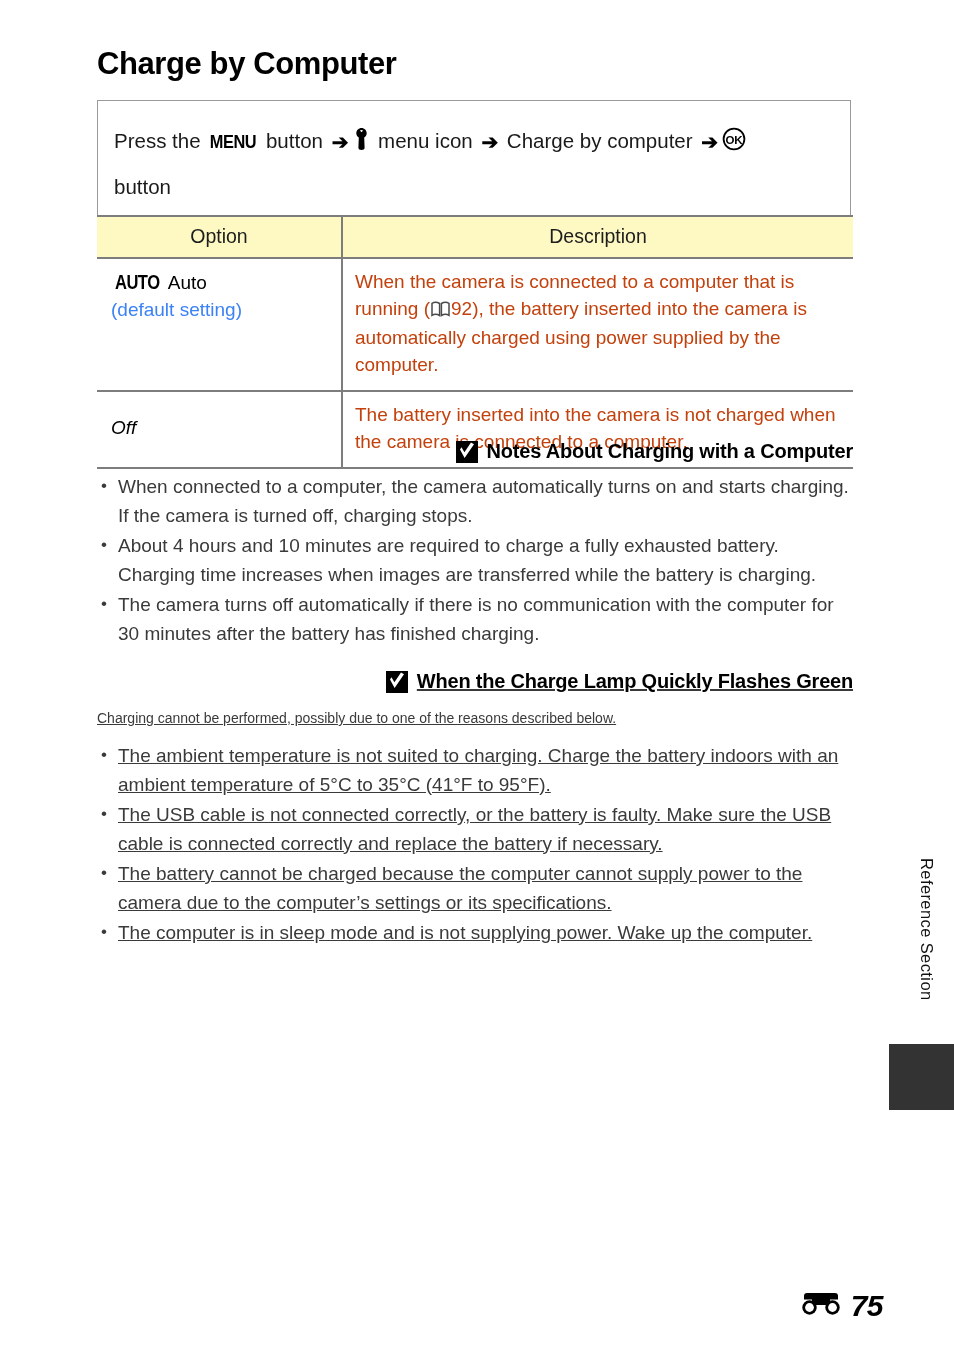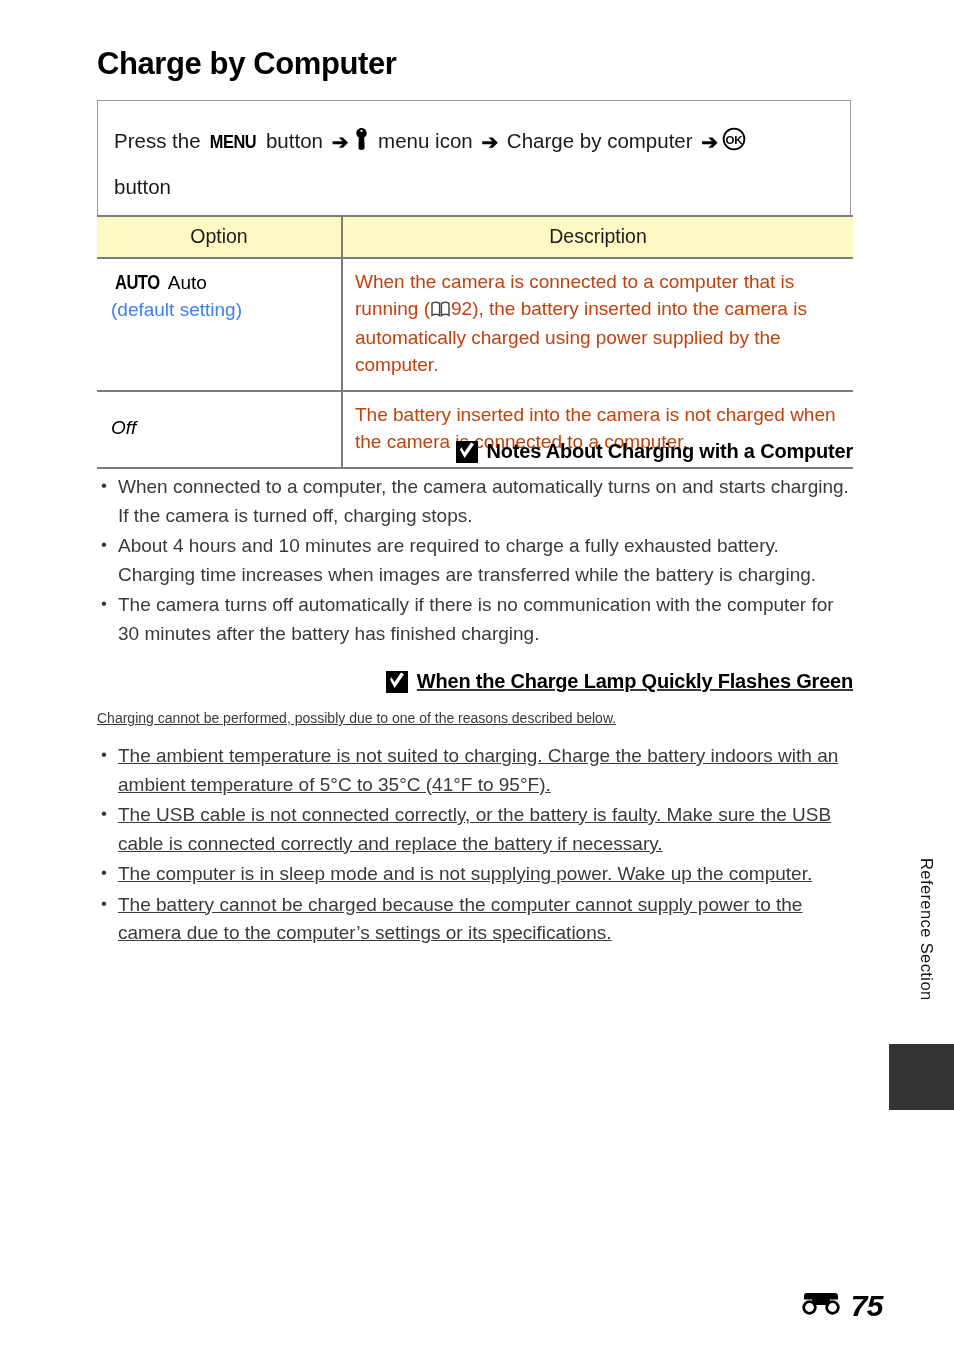--- a/index.html
+++ b/index.html
@@ -296,22 +296,22 @@
           <svg width="22" height="22" viewBox="0 0 22 22">
             <path d="M4 8.5l4.6 8.5L18 3.2l-3-1.6-6.6 9.6L5.5 6.3z" fill="#fff"></path>
           </svg>
         </span>
       <span>When the Charge Lamp Quickly Flashes Green</span>
     </div>
     <div class="note-lead">Charging cannot be performed, possibly due to one of the reasons described below.</div>
     <ul class="note-list">
       <li>The ambient temperature is not suited to charging. Charge the battery indoors with an ambient temperature of 5°C to 35°C (41°F to 95°F).</li>
       <li>The USB cable is not connected correctly, or the battery is faulty. Make sure the USB cable is connected correctly and replace the battery if necessary.</li>
+      <li>The battery cannot be charged because the computer cannot supply power to the camera due to the computer’s settings or its specifications.</li>
       <li>The computer is in sleep mode and is not supplying power. Wake up the computer.</li>
-      <li>The battery cannot be charged because the computer cannot supply power to the camera due to the computer’s settings or its specifications.</li>
     </ul>
   </div>
 
   <div class="side-label">Reference Section</div>
   <div class="side-tab"></div>
 
   <div class="footer">
     <span class="ref-icon"><svg width="44" height="30" viewBox="0 0 44 30">
           <path d="M8 4h28c2 0 3 1.2 3 3v3.5H5V7c0-1.8 1-3 3-3z" fill="#000"></path>
           <rect x="13" y="10" width="18" height="6" fill="#000"></rect>

